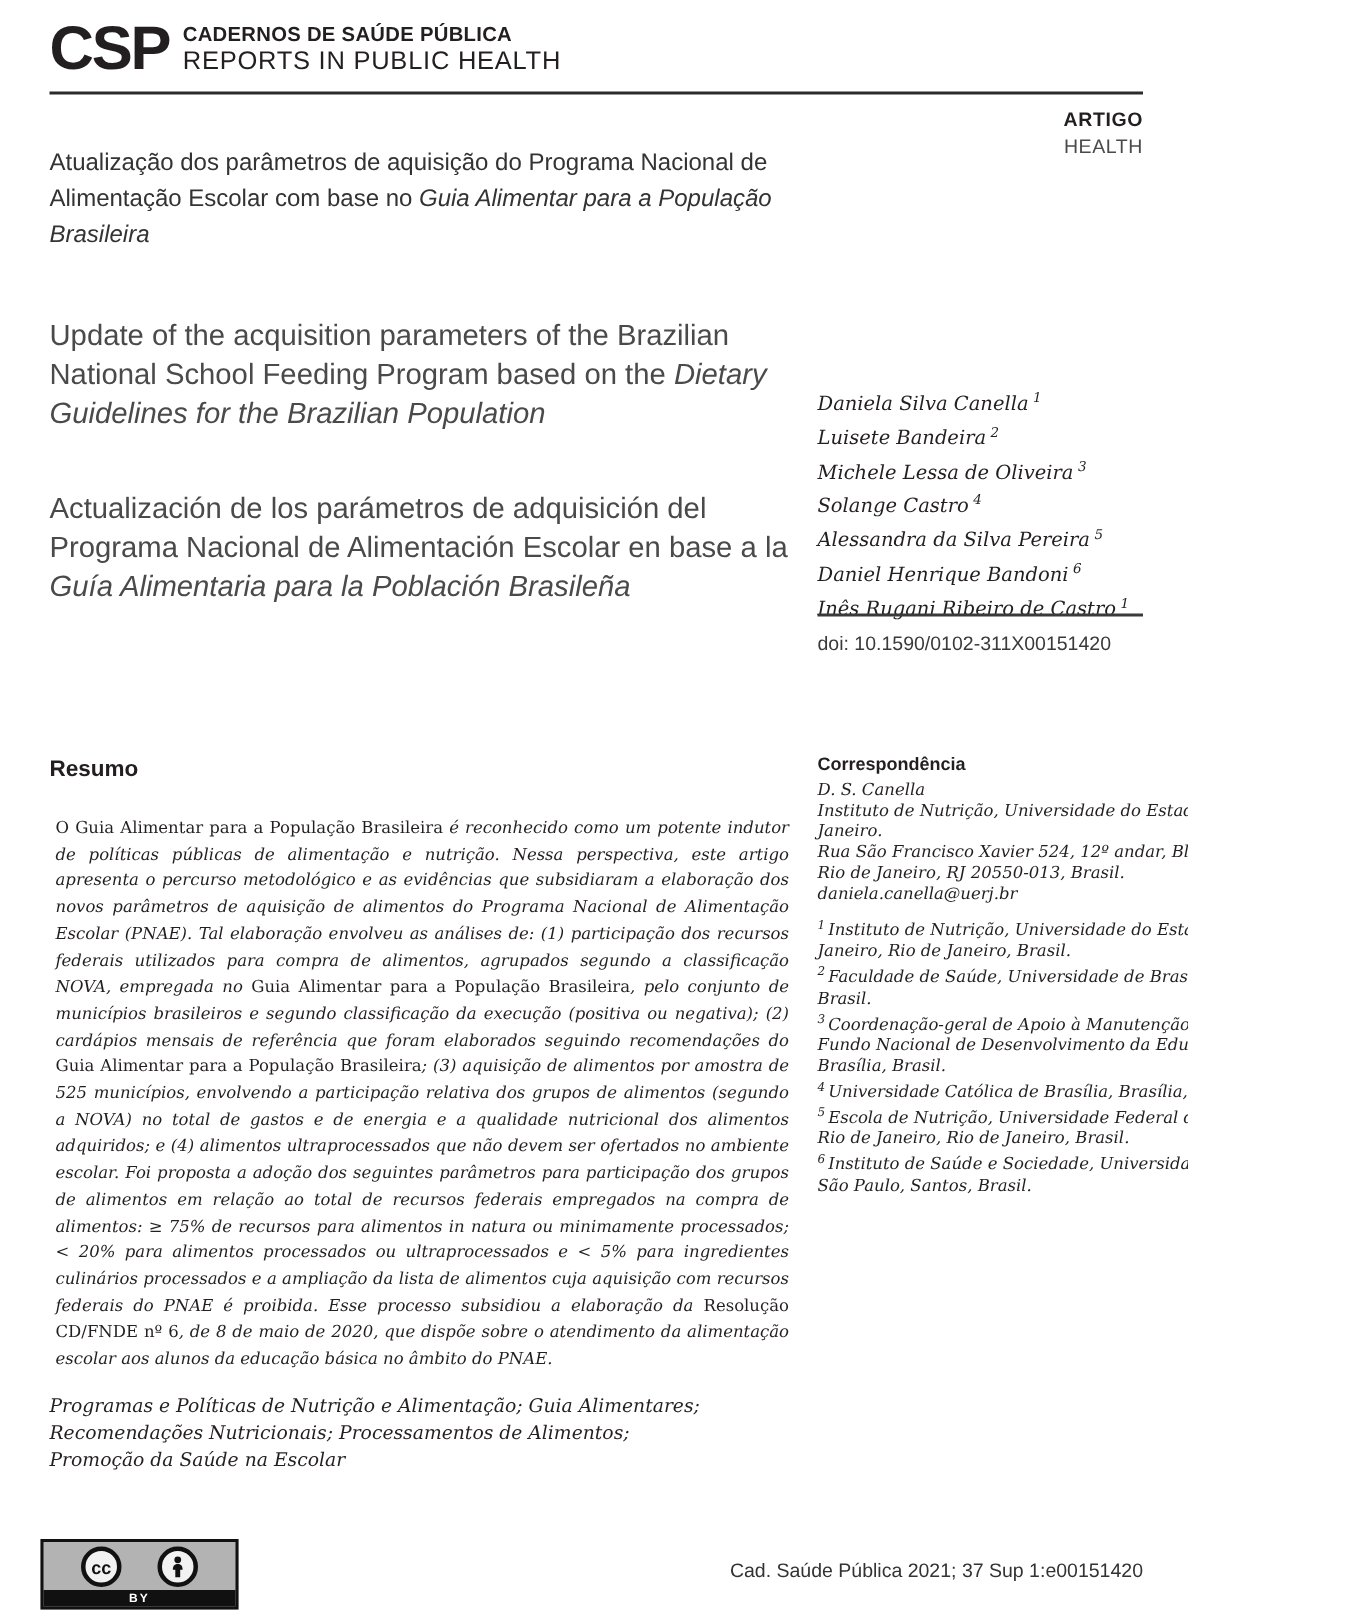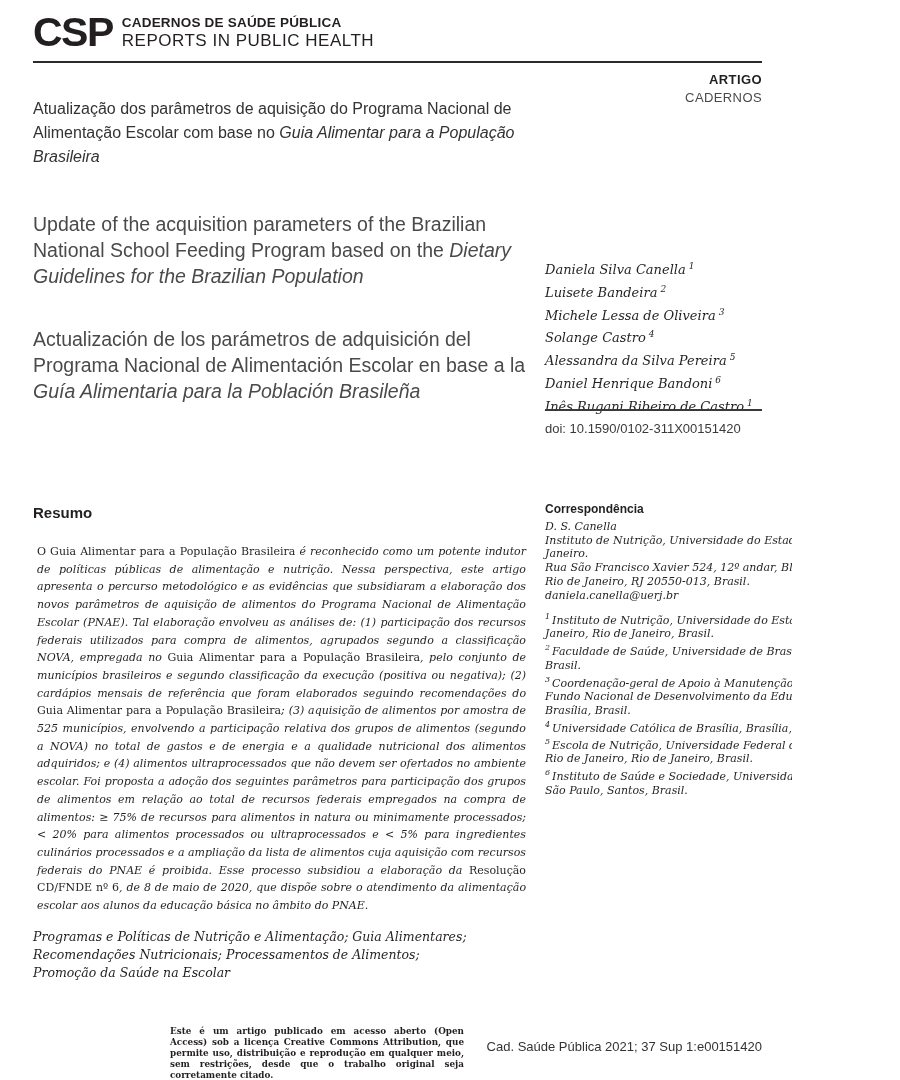--- a/index.html
+++ b/index.html
@@ -93,21 +93,21 @@
     <span class="logo">CSP</span>
     <span class="jnames">
       <span class="jpt">CADERNOS DE SAÚDE PÚBLICA</span>
       <span class="jen">REPORTS IN PUBLIC HEALTH</span>
     </span>
   </div>
   <div class="top-rule"></div>
 
   <div class="article-tag">
     <div class="tag-pt">ARTIGO</div>
-    <div class="tag-en">CADERNOS</div>
+    <div class="tag-en">HEALTH</div>
   </div>
 
   <h1 class="title-pt"><span>Atualização dos parâmetros de aquisição do Programa Nacional de Alimentação Escolar com base no </span><i>Guia Alimentar para a População Brasileira</i></h1>
   <h2 class="title-en"><span>Update of the acquisition parameters of the Brazilian National School Feeding Program based on the </span><i>Dietary Guidelines for the Brazilian Population</i></h2>
   <h2 class="title-es"><span>Actualización de los parámetros de adquisición del Programa Nacional de Alimentación Escolar en base a la </span><i>Guía Alimentaria para la Población Brasileña</i></h2>
 
   <div class="authors">
     <div><span>Daniela Silva Canella</span><sup>1</sup></div>
     <div><span>Luisete Bandeira</span><sup>2</sup></div>
     <div><span>Michele Lessa de Oliveira</span><sup>3</sup></div>
@@ -140,17 +140,28 @@
 
   <div class="affils">
     <div><sup>1</sup><span>Instituto de Nutrição, Universidade do Estado do Rio de Janeiro, Rio de Janeiro, Brasil.</span></div>
     <div><sup>2</sup><span>Faculdade de Saúde, Universidade de Brasília, Brasília, Brasil.</span></div>
     <div><sup>3</sup><span>Coordenação-geral de Apoio à Manutenção Escolar, Fundo Nacional de Desenvolvimento da Educação, Brasília, Brasil.</span></div>
     <div><sup>4</sup><span>Universidade Católica de Brasília, Brasília, Brasil.</span></div>
     <div><sup>5</sup><span>Escola de Nutrição, Universidade Federal do Estado do Rio de Janeiro, Rio de Janeiro, Brasil.</span></div>
     <div><sup>6</sup><span>Instituto de Saúde e Sociedade, Universidade Federal de São Paulo, Santos, Brasil.</span></div>
   </div>
 
-  <p class="license-text">Este é um artigo publicado em acesso aberto (Open Access) sob a licença Creative Commons Attribution, que permite uso, distribuição e reprodução em qualquer meio, sem restrições, desde que o trabalho original seja corretamente citado.</p>
+  <div class="cc-badge">
+    <div class="cc-top">
+      <span class="cc-circle">cc</span>
+      <span class="cc-circle">
+        <svg width="17" height="17" viewBox="0 0 24 24" aria-hidden="true">
+          <circle cx="12" cy="5.5" r="3.2" fill="#111"></circle>
+          <path d="M12 9.5 c-3.4 0 -4.6 2.2 -4.6 5.4 l2.3 0 0 7 4.6 0 0 -7 2.3 0 c0 -3.2 -1.2 -5.4 -4.6 -5.4 z" fill="#111"></path>
+        </svg>
+      </span>
+    </div>
+    <div class="cc-strip">BY</div>
+  </div>
 
   <div class="footer-ref">Cad. Saúde Pública 2021; 37 Sup 1:e00151420</div>
 
 </div>
 
 </body></html>

